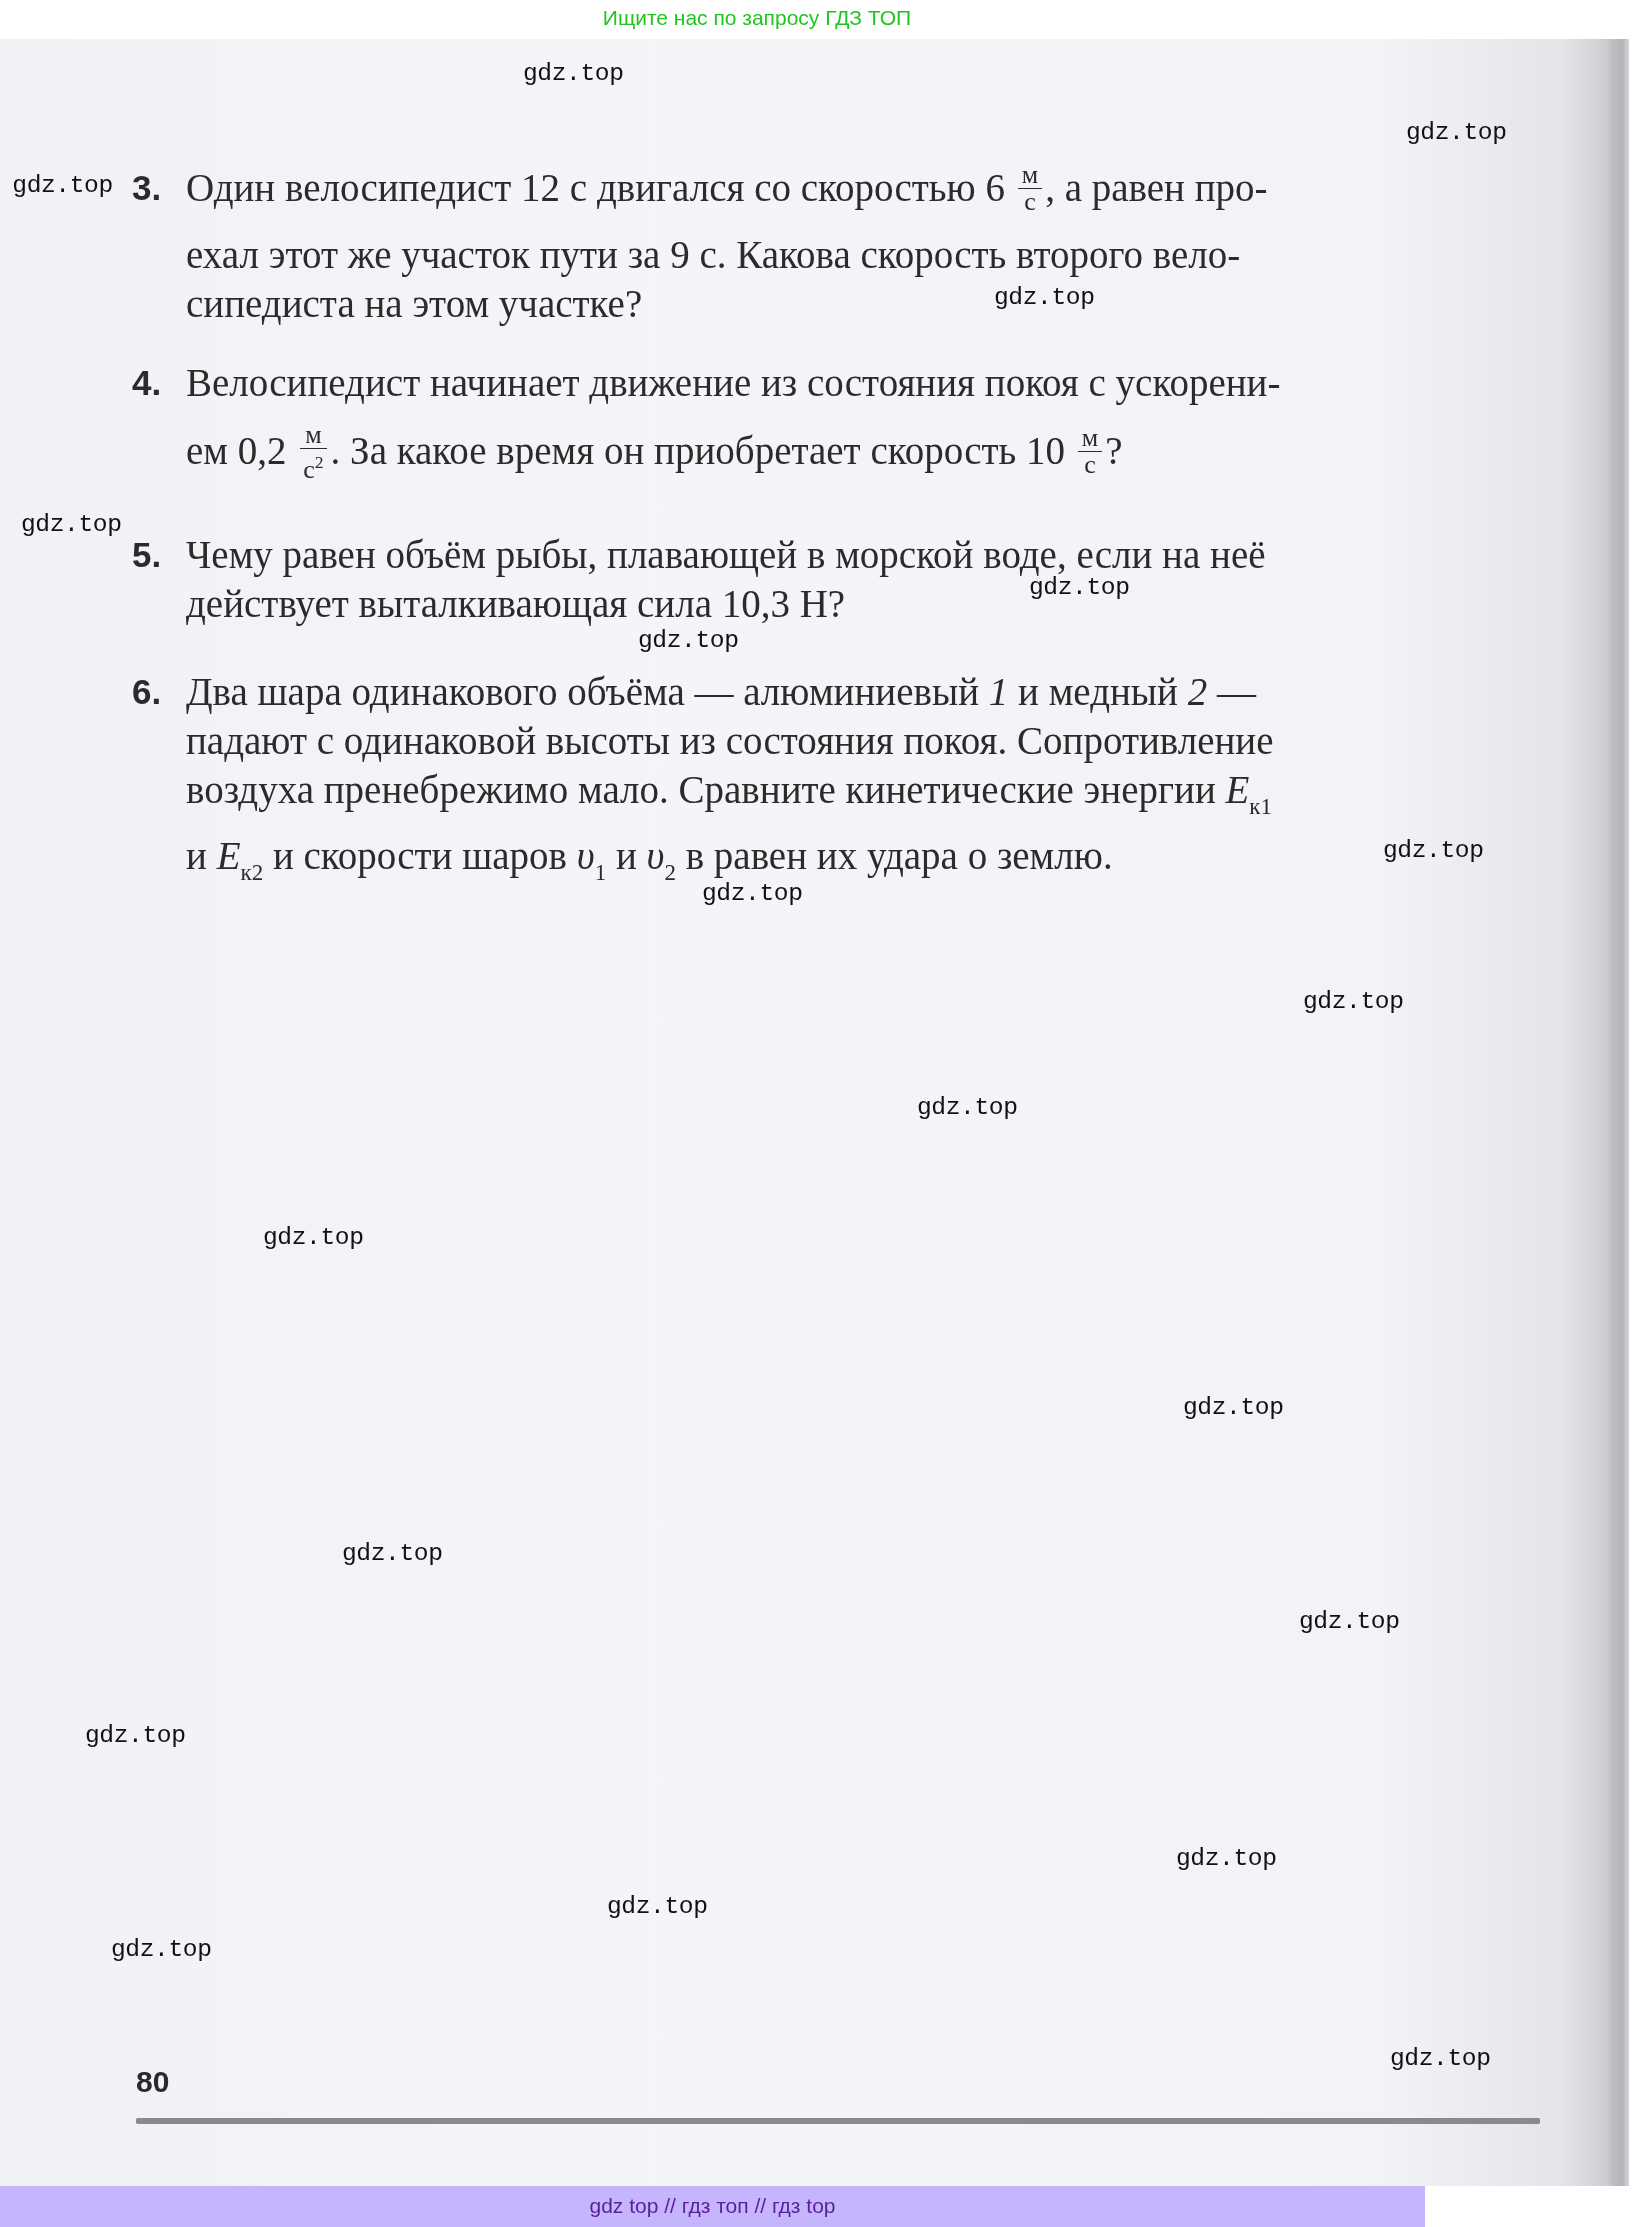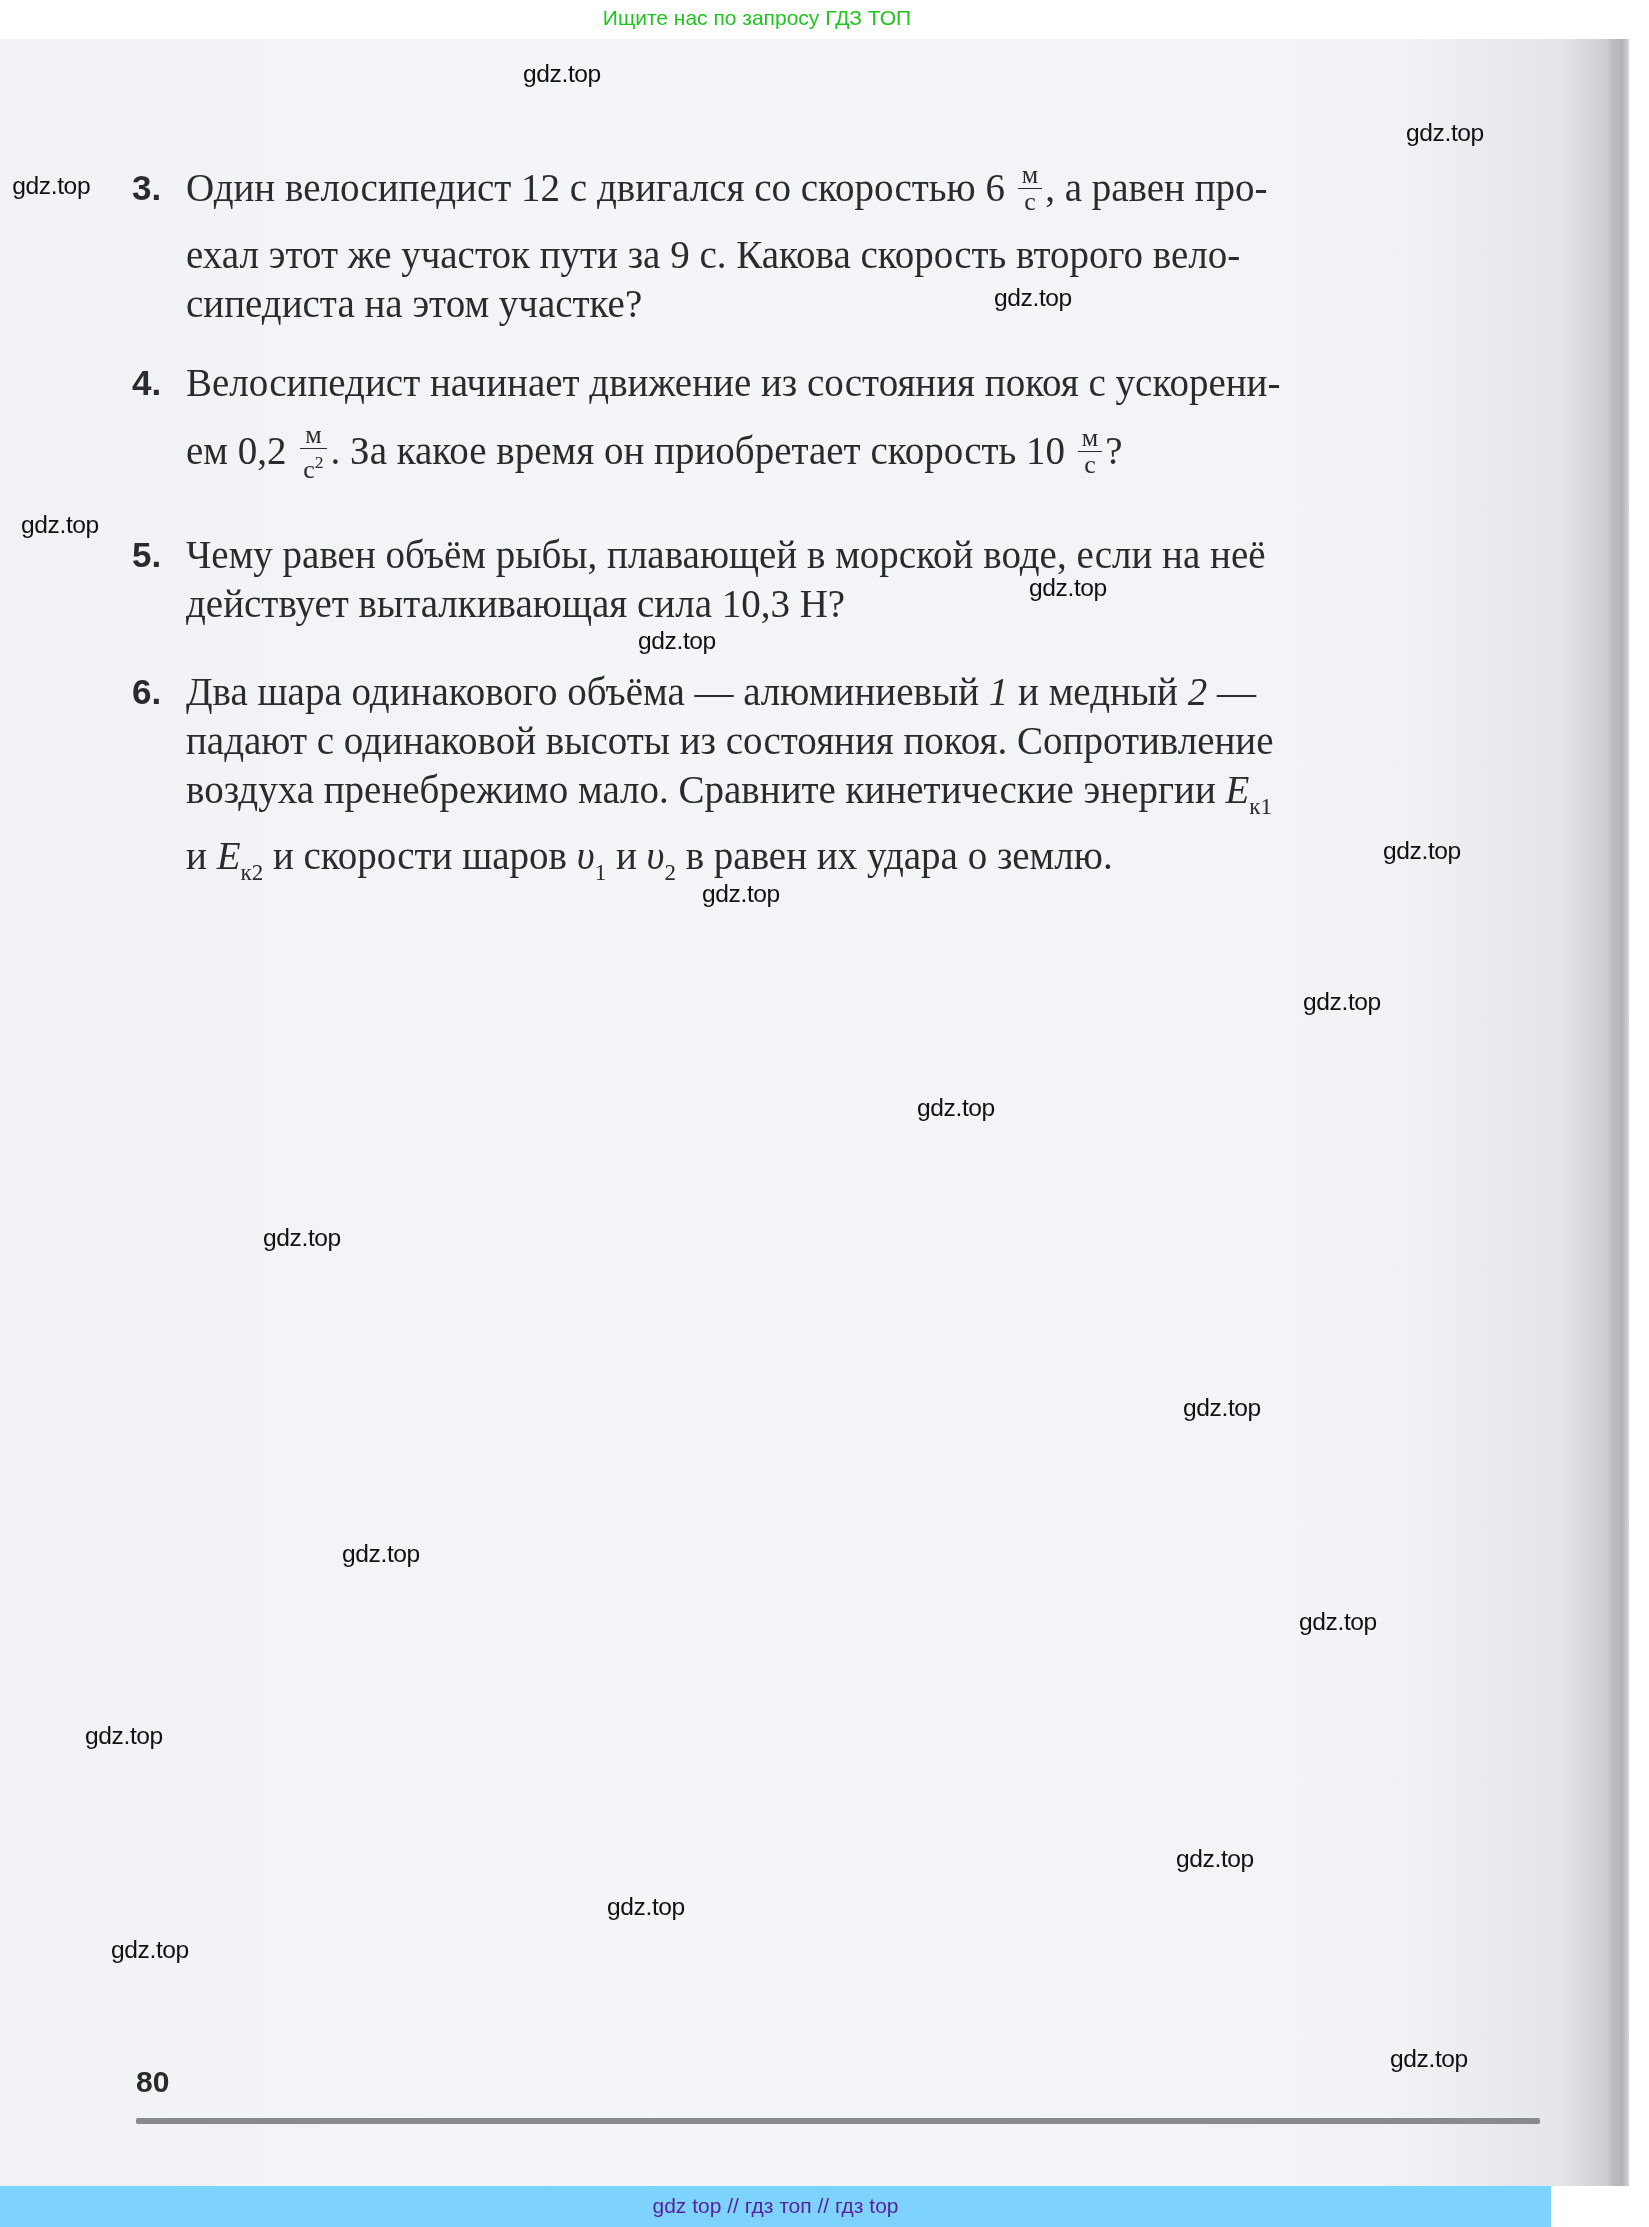--- a/index.html
+++ b/index.html
@@ -49,26 +49,26 @@
   i.v { font-style: italic; }
   .page-number {
     position: absolute; left: 136px; top: 2065px;
     font-family: "Liberation Sans", sans-serif; font-weight: bold; font-size: 30px; color: #2a2a2a;
   }
   .rule {
     position: absolute; left: 136px; top: 2118px; width: 1404px; height: 6.1px;
     background: #8a8a8c; border-radius: 1.8px;
   }
   .wm {
-    position: absolute; font-family: Liberation Sans, sans-serif; font-size: 24.6px; color: #111;
+    position: absolute; font-family: Liberation Mono, monospace; font-size: 24.6px; color: #111;
     letter-spacing: -0.4px;
   }
   .footer {
-    position: absolute; left: 0; top: 2186px; width: 1551px; height: 41px;
-    background: #7dd3fc; text-align: center; line-height: 39px;
+    position: absolute; left: 0; top: 2186px; width: 1425px; height: 41px;
+    background: #c4b5fd; text-align: center; line-height: 39px;
     font-family: "Liberation Sans", sans-serif; font-size: 21px; color: #5a1f9e;
   }
 </style>
 </head>
 <body>
 
 <div class="top-banner">Ищите нас по запросу ГДЗ ТОП</div>
 
 <div class="page">
   <div class="page-shadow-right"></div>

